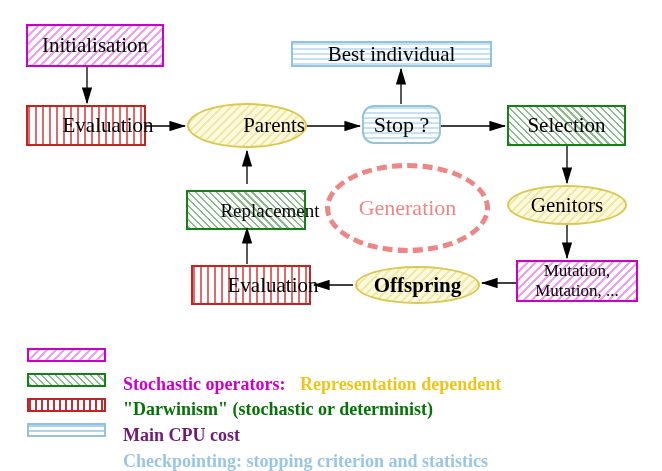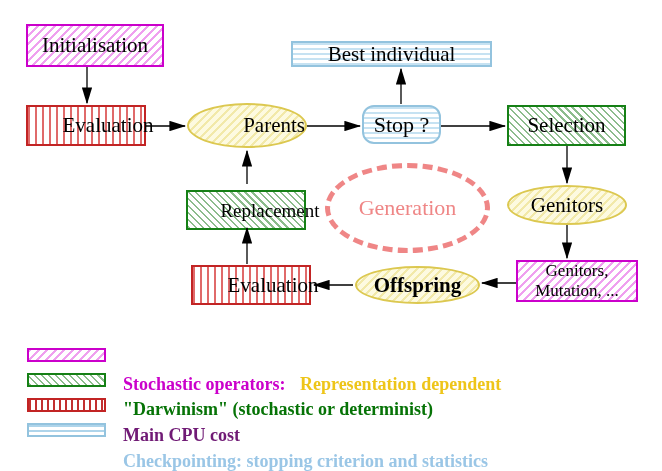--- a/index.html
+++ b/index.html
@@ -72,21 +72,21 @@
 
   <div class="node generation" style="left:325px;top:163px;width:165px;height:90px;">
     <span>Generation</span>
   </div>
 
   <div class="node ellipse-yellow" style="left:507px;top:185px;width:120px;height:40px;">
     <span>Genitors</span>
   </div>
 
   <div class="node box-magenta two-line" style="left:516px;top:260px;width:122px;height:42px;">
-    <span>Genitors,</span>
+    <span>Mutation,</span>
     <span>Mutation, ...</span>
   </div>
 
   <div class="node box-red" style="left:191px;top:265px;width:120px;height:40px;">
     <span>Evaluation</span>
   </div>
 
   <div class="node ellipse-yellow" style="left:355px;top:266px;width:125px;height:38px;font-weight:bold;">
     <span>Offspring</span>
   </div>

